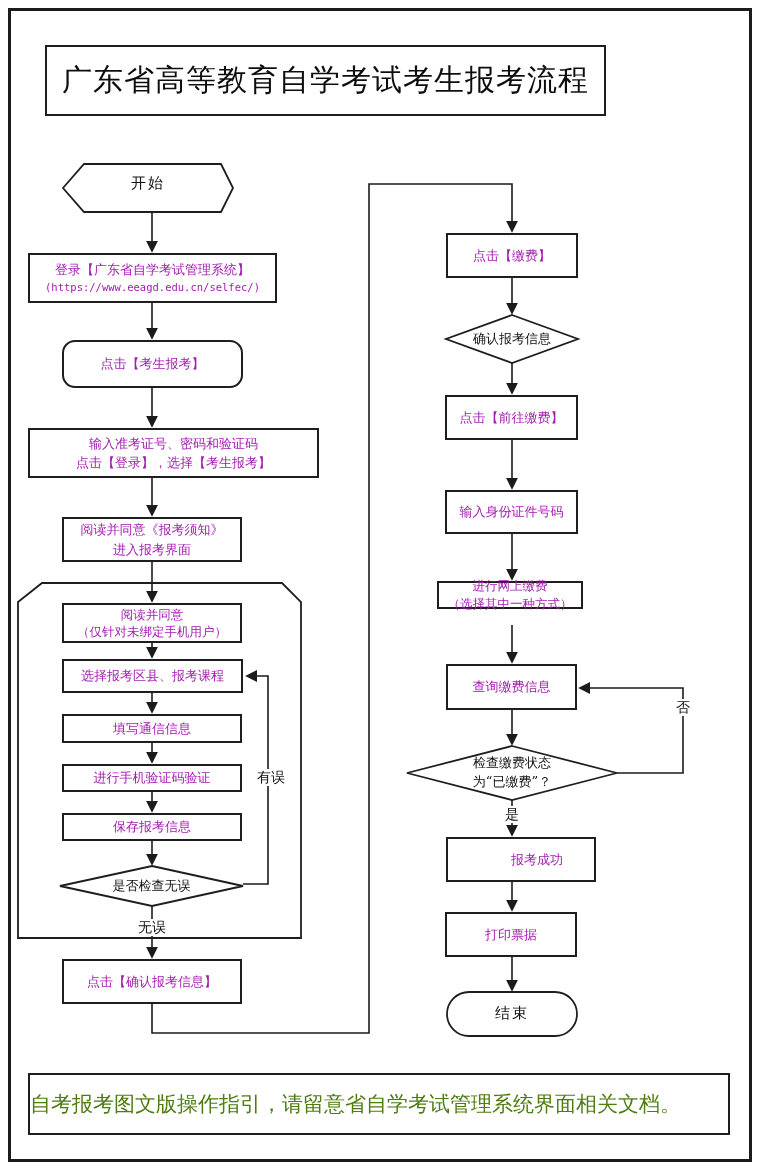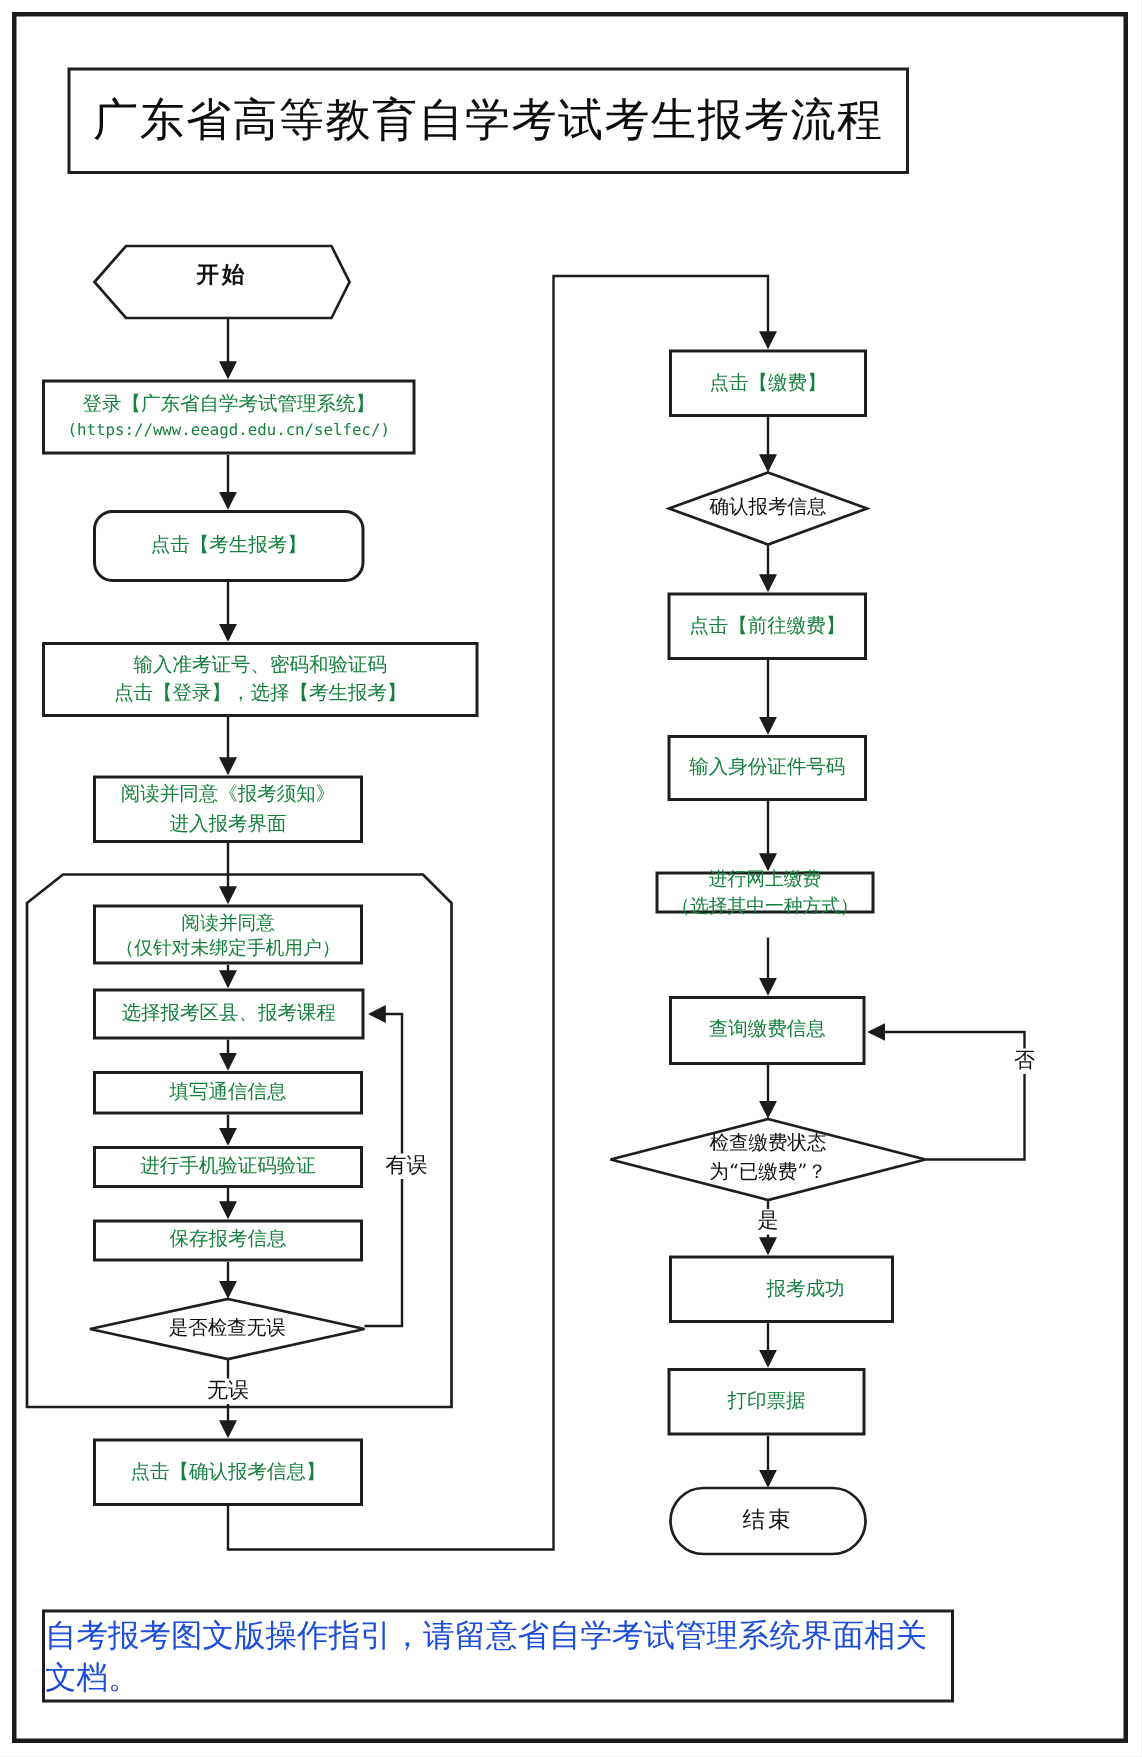--- a/index.html
+++ b/index.html
@@ -14,44 +14,44 @@
   }
   .border-frame{
     position:absolute;left:8px;top:8px;width:744px;height:1154px;
     border:3px solid #1b1b1b;box-sizing:border-box;
   }
   .lines{position:absolute;left:0;top:0;}
   .box{
     position:absolute;box-sizing:border-box;
     border:2px solid #1e1e1e;background:#fff;
     display:flex;flex-direction:column;align-items:center;justify-content:center;
-    text-align:left;font-size:13px;line-height:1.5;color:#15803d;
+    text-align:left;font-size:13px;line-height:1.5;color:#a21caf;
   }
   .label{
     position:absolute;box-sizing:border-box;
     display:flex;flex-direction:column;align-items:center;justify-content:center;
     text-align:center;font-size:13px;line-height:1.45;color:#101010;
   }
   .big{font-size:15px;letter-spacing:2px;}
   .url{font-family:"DejaVu Sans Mono","Liberation Mono",monospace;font-size:10.5px;letter-spacing:0;}
   .edge-label{
     position:absolute;background:#fff;font-size:14px;color:#101010;
     padding:0 2px;line-height:1.2;
   }
   .title-box{
     position:absolute;left:45px;top:45px;width:561px;height:71px;box-sizing:border-box;
     border:2px solid #1e1e1e;background:#fff;
     display:flex;align-items:center;justify-content:center;
     font-size:30px;letter-spacing:1px;color:#0d0d0d;
   }
   .footer-box{
-    position:absolute;left:28px;top:1073px;width:608px;height:62px;box-sizing:border-box;
+    position:absolute;left:28px;top:1073px;width:702px;height:62px;box-sizing:border-box;
     border:2px solid #1e1e1e;background:#fff;
     display:flex;align-items:center;
-    font-size:21px;color:#1d4ed8;
+    font-size:21px;color:#4d7c0f;
   }
 </style>
 </head>
 <body>
 
 <div class="page">
 
   <div class="border-frame"></div>
 
   <svg class="lines" width="761" height="1171" viewBox="0 0 761 1171">
@@ -97,21 +97,21 @@
     <polygon points="152,866 243,886 152,906 60,886" fill="#ffffff" stroke="#1e1e1e" stroke-width="1.8"></polygon>
     <polygon points="512,315 578,339 512,363 446,339" fill="#ffffff" stroke="#1e1e1e" stroke-width="1.8"></polygon>
     <polygon points="512,746 617,773 512,800 407,773" fill="#ffffff" stroke="#1e1e1e" stroke-width="1.8"></polygon>
     <rect x="447" y="992" width="130" height="44" rx="22" ry="22" fill="#ffffff" stroke="#1e1e1e" stroke-width="1.8"></rect>
   </svg>
 
   <div class="title-box">
     <span>广东省高等教育自学考试考生报考流程</span>
   </div>
 
-  <div class="label big" style="left:63px;top:164px;width:170px;height:40px;font-weight:bold;">
+  <div class="label big" style="left:63px;top:164px;width:170px;height:40px;">
     <span>开始</span>
   </div>
 
   <div class="box" style="left:28px;top:253px;width:249px;height:50px;">
     <div>登录【广东省自学考试管理系统】</div>
     <div class="url">(https://www.eeagd.edu.cn/selfec/)</div>
   </div>
 
   <div class="box" style="left:62px;top:340px;width:181px;height:48px;border-radius:13px;">
     <div>点击【考生报考】</div>

